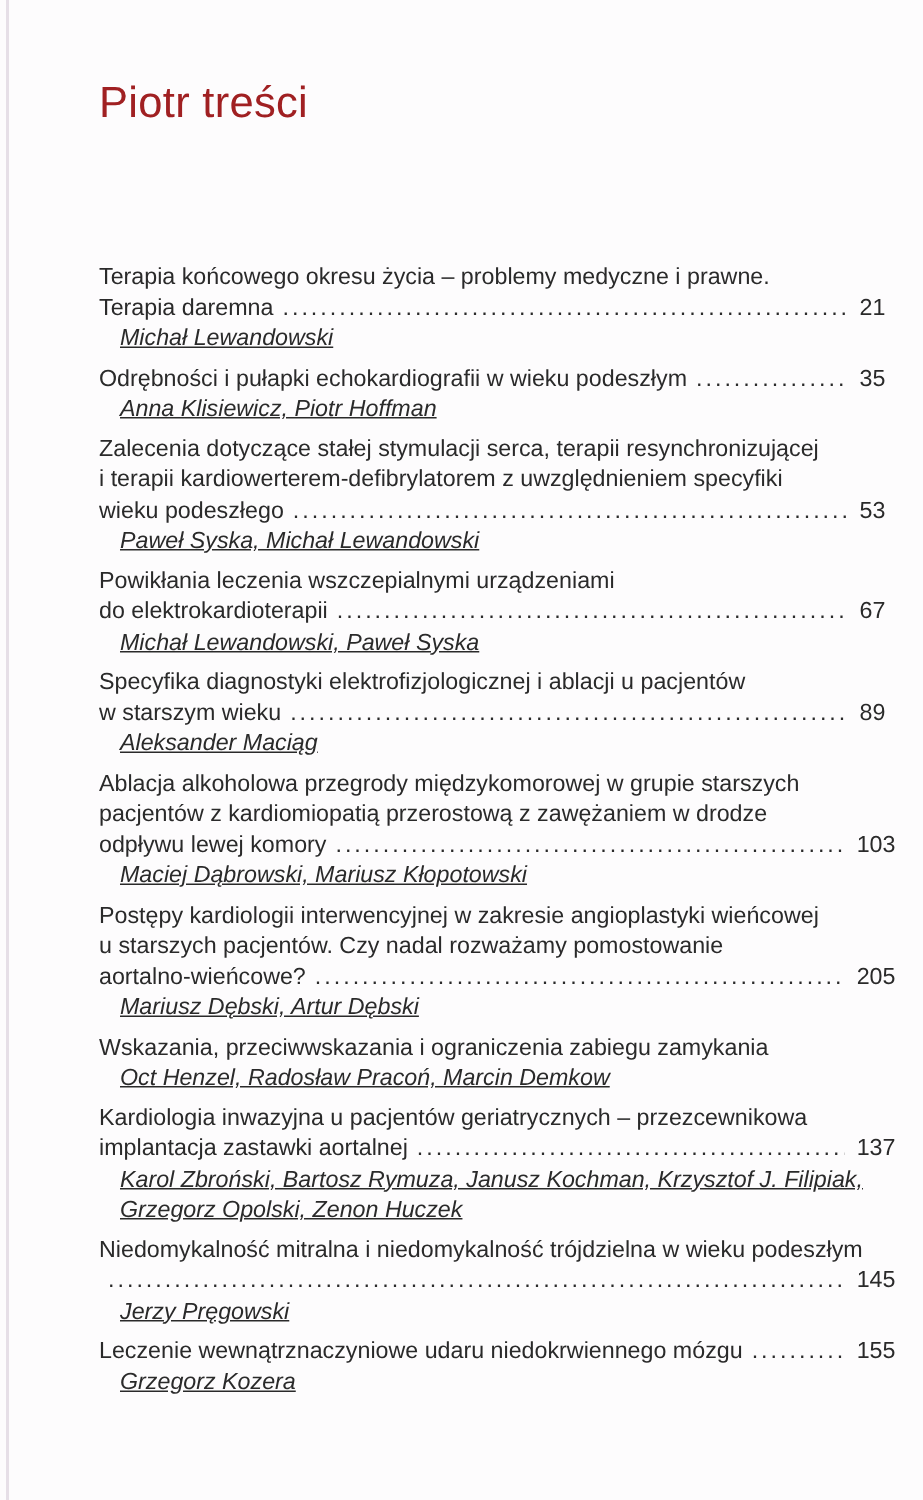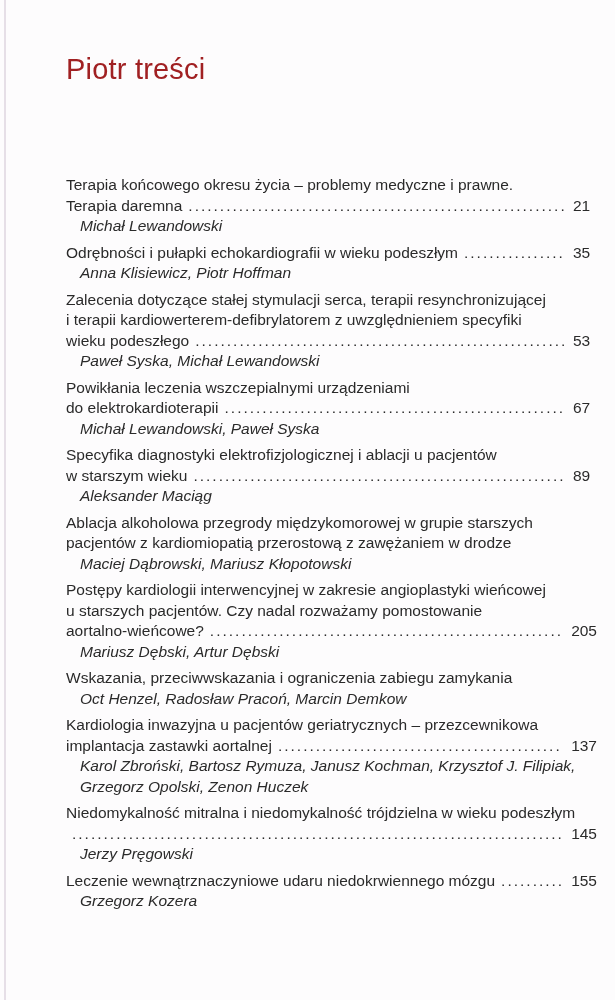--- a/index.html
+++ b/index.html
@@ -31,21 +31,21 @@
   .leader-text { flex: 0 0 auto; white-space: nowrap; }
   .dots {
     flex: 1 1 auto; overflow: hidden; white-space: nowrap;
     margin-left: 6px; margin-right: 8px;
     letter-spacing: 2px;
   }
   .dots::after {
     content: "....................................................................................................................................................";
   }
   .page-num { flex: 0 0 auto; min-width: 24px; text-align: left; }
-  .entry-authors { font-style: italic; padding-left: 14px; }
+  .entry-authors { font-style: italic; padding-left: 14px; text-decoration: underline; }
   .author-line { white-space: nowrap; }
 </style>
 </head>
 <body style="background: rgb(253, 252, 253); color: rgb(42, 42, 42);">
 
 <div class="scan-edge"></div>
 
 <div class="content">
   <h1 class="page-title" style="color: rgb(160, 32, 34);">Piotr treści</h1>
   <div id="toc-list">
@@ -116,20 +116,25 @@
         </div>
     <div class="entry-authors">
           <div class="author-line">Aleksander Maciąg</div>
         </div>
   </div>
 
   <div class="entry">
     <div class="entry-title">
           <div class="title-line">Ablacja alkoholowa przegrody międzykomorowej w grupie starszych</div>
           <div class="title-line">pacjentów z kardiomiopatią przerostową z zawężaniem w drodze</div>
+          <div class="leader-row">
+            <span class="leader-text">odpływu lewej komory</span>
+            <span class="dots"></span>
+            <span class="page-num">103</span>
+          </div>
         </div>
     <div class="entry-authors">
           <div class="author-line">Maciej Dąbrowski, Mariusz Kłopotowski</div>
         </div>
   </div>
 
   <div class="entry">
     <div class="entry-title">
           <div class="title-line">Postępy kardiologii interwencyjnej w zakresie angioplastyki wieńcowej</div>
           <div class="title-line">u starszych pacjentów. Czy nadal rozważamy pomostowanie</div>

